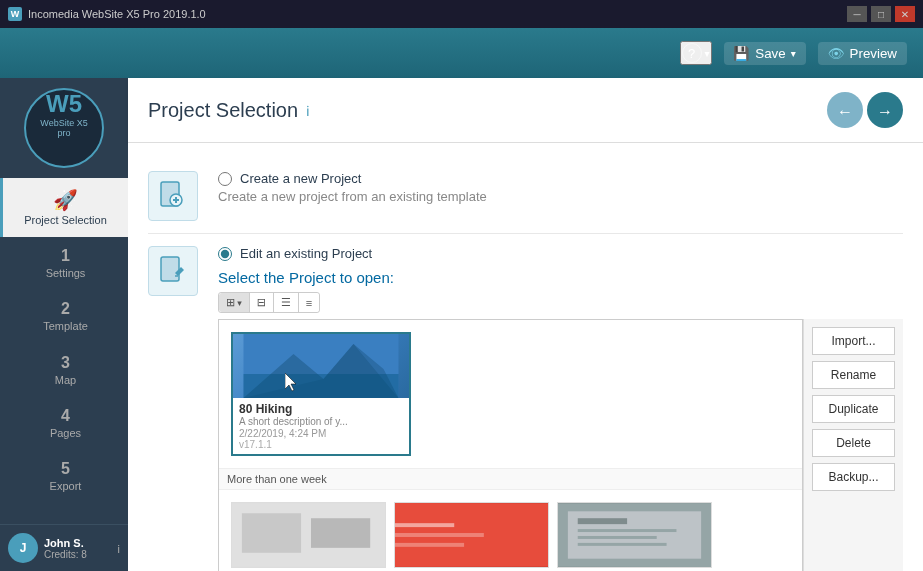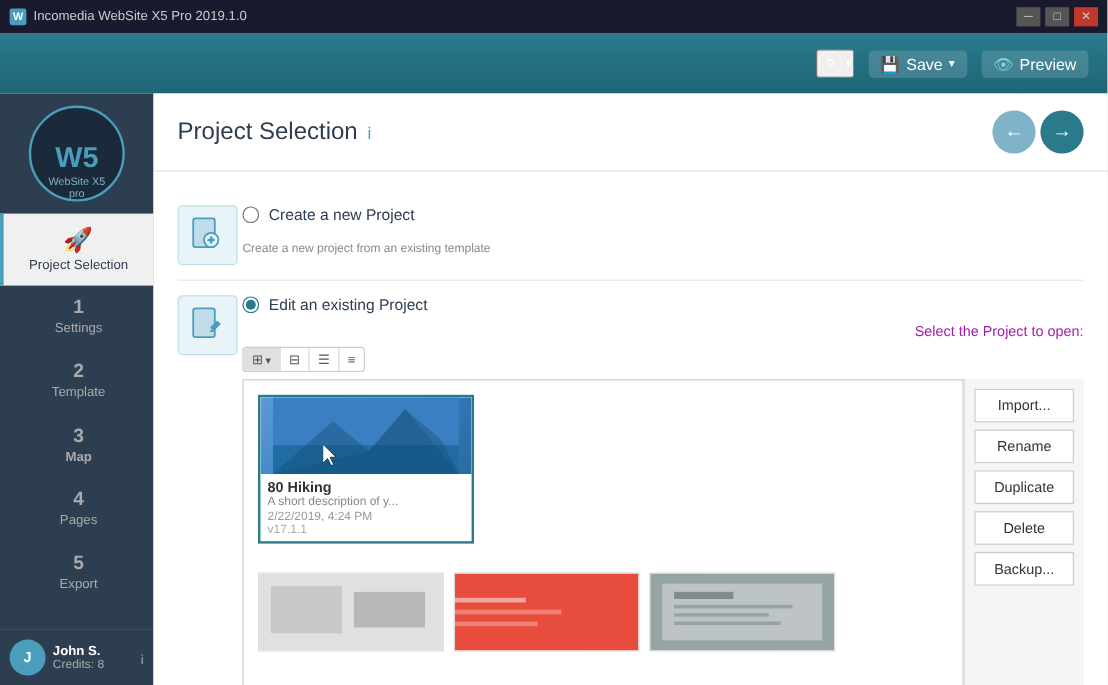--- a/index.html
+++ b/index.html
@@ -46,21 +46,21 @@
       background: #2c3e50;
       display: flex;
       flex-direction: column;
       align-items: center;
       padding-top: 10px;
     }
     .logo-area {
       width: 80px; height: 80px;
       border: 2px solid #4a9ebb;
       border-radius: 50%;
-      display: flex; align-items: center; justify-content: flex-end;
+      display: flex; align-items: center; justify-content: flex-start;
       margin-bottom: 10px;
       background: #1a2a3a;
       flex-direction: column;
       color: #4a9ebb;
     }
     .logo-w { font-size: 24px; font-weight: bold; color: #4a9ebb; }
     .logo-sub { font-size: 9px; color: #7fb3c8; }
     .logo-pro { font-size: 9px; color: #7fb3c8; }
 
     .nav-items { width: 100%; }
@@ -115,36 +115,36 @@
       border-radius: 50%; border: none; cursor: pointer;
       display: flex; align-items: center; justify-content: center;
       font-size: 16px;
     }
     .arrow-back { background: #7fb3c8; color: white; }
     .arrow-fwd { background: #2a7a8c; color: white; }
 
     
     .options-area { padding: 16px 20px; background: white; }
     .option-row {
-      display: flex; align-items: flex-start; gap: 4px;
+      display: flex; align-items: flex-start; gap: 20px;
       padding: 12px 0;
     }
     .option-icon-box {
       width: 50px; height: 50px;
       background: #e8f4f8; border: 1px solid #c0dce8;
       display: flex; align-items: center; justify-content: center;
       font-size: 24px; color: #4a9ebb; flex-shrink: 0; border-radius: 4px;
     }
     .option-content { flex: 1; }
     .radio-label { display: flex; align-items: center; gap: 8px; cursor: pointer; }
     .radio-input { accent-color: #2a7a8c; width: 14px; height: 14px; cursor: pointer; }
     .option-title { font-size: 13px; color: #2c3e50; font-weight: 500; }
-    .option-desc { font-size: 10px; color: #888; margin-top: 16px; }
+    .option-desc { font-size: 13px; color: #888; margin-top: 3px; }
     .option-divider { border: none; border-top: 1px solid #e8e8e8; margin: 0; }
-    .select-label { font-size: 12px; color: #a21caf; margin-bottom: 6px; text-align: right; }
+    .select-label { font-size: 15px; color: #0369a1; margin-bottom: 6px; }
     .view-btn {
       padding: 3px 7px; border: 1px solid #ccc; background: white;
       cursor: pointer; font-size: 11px; display: flex; align-items: center; gap: 2px;
       color: #555;
     }
     .view-btn.active { background: #e0e0e0; }
     .view-btn:first-child { border-radius: 3px 0 0 3px; }
     .view-btn:last-child { border-radius: 0 3px 3px 0; }
 
     .project-list-container {
@@ -291,21 +291,21 @@
         <span class="nav-label" style="color:#aaa;">Settings</span>
       </div>
 
       <div class="nav-item">
         <span class="nav-num" style="color:#aaa;">2</span>
         <span class="nav-label" style="color:#aaa;">Template</span>
       </div>
 
       <div class="nav-item">
         <span class="nav-num" style="color:#aaa;">3</span>
-        <span class="nav-label" style="color:#aaa;font-weight:bold;">Map</span>
+        <span class="nav-label" style="color:#aaa;">Map</span>
       </div>
 
       <div class="nav-item">
         <span class="nav-num" style="color:#aaa;">4</span>
         <span class="nav-label" style="color:#aaa;">Pages</span>
       </div>
 
       <div class="nav-item">
         <span class="nav-num" style="color:#aaa;">5</span>
         <span class="nav-label" style="color:#aaa;">Export</span>
@@ -418,20 +418,23 @@
                       </div>
                       <div class="project-info">
                         <div class="project-name">80 Hiking</div>
                         <div class="project-desc">A short description of y...</div>
                         <div class="project-date">2/22/2019, 4:24 PM</div>
                         <div class="project-version">v17.1.1</div>
                       </div>
                     </div>
                   </div>
 
+                  <div class="more-than-week">
+                    <span>More than one week</span>
+                  </div>
 
                   <div class="projects-grid">
 
                     <div class="project-card" style="width:155px;">
                       <div class="project-thumb dentistry">
                         <svg width="100%" height="64" viewBox="0 0 155 64">
                           <rect width="155" height="64" fill="#e0e0e0"></rect>
                           <rect x="10" y="10" width="60" height="40" fill="#c8c8c8"></rect>
                           <rect x="80" y="15" width="60" height="30" fill="#b8b8b8"></rect>
                         </svg>

